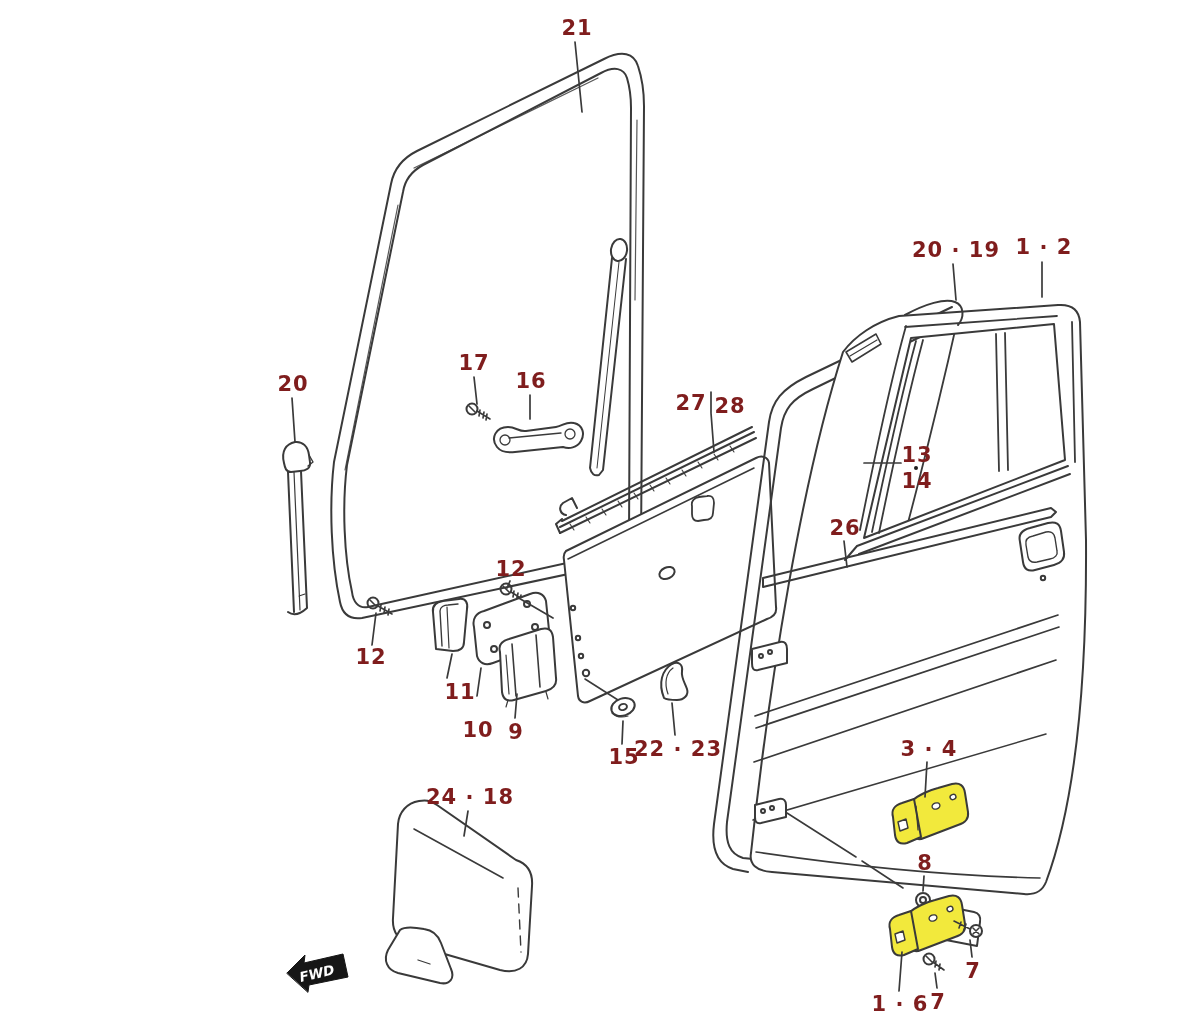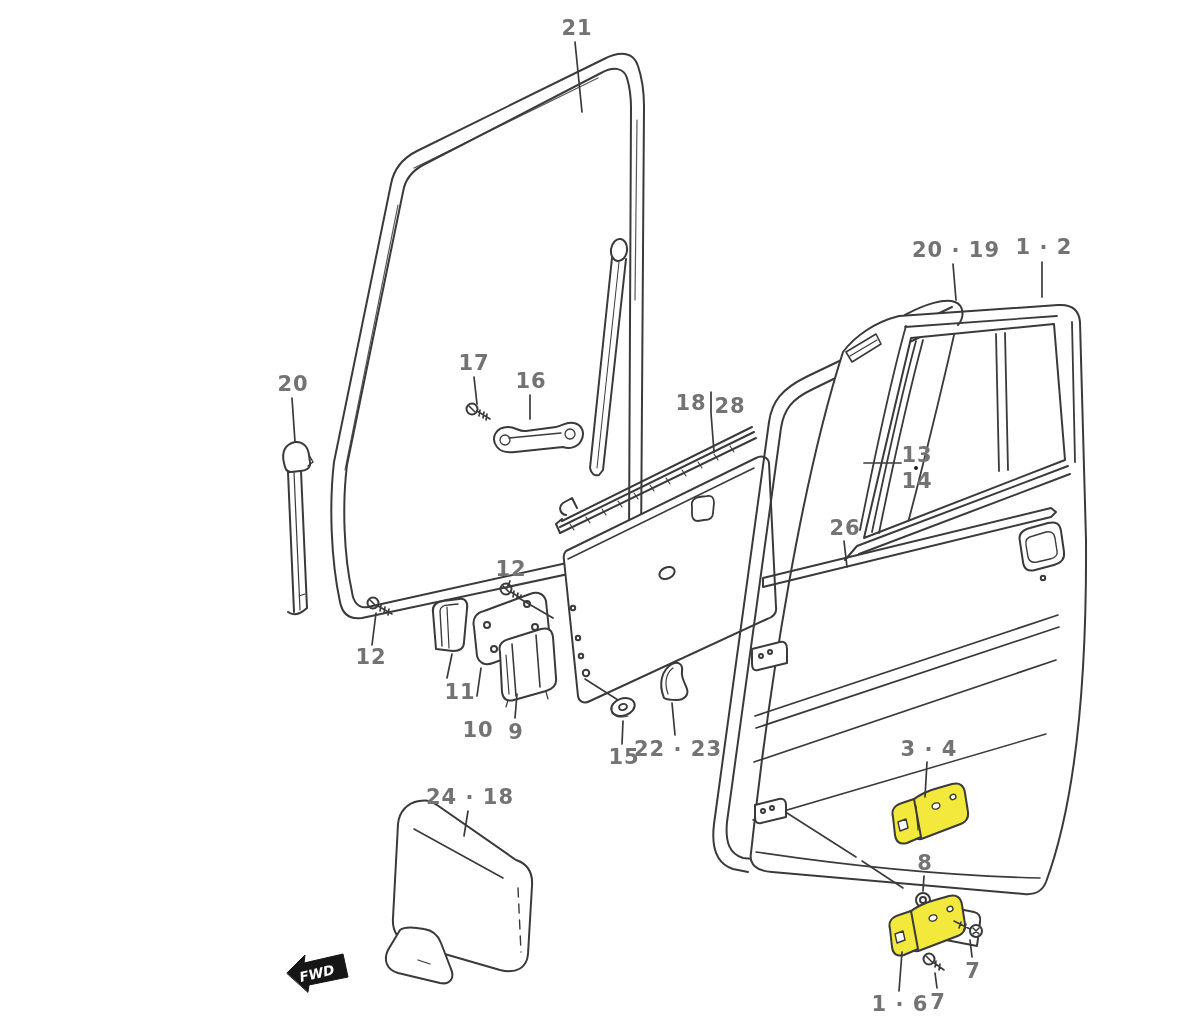--- a/index.html
+++ b/index.html
@@ -1,20 +1,20 @@
 <!DOCTYPE html>
 <html><head>
 <meta charset="utf-8">
 <style>
   html,body{margin:0;padding:0;background:#ffffff;}
   .canvas{position:relative;width:1181px;height:1024px;background:#ffffff;overflow:hidden;
           font-family:"DejaVu Sans","Liberation Sans",sans-serif;}
   .canvas svg{position:absolute;left:0;top:0;}
   .lbl{position:absolute;transform:translate(-50%,-50%);font-weight:bold;font-size:21px;
-       color:#737373;letter-spacing:1px;white-space:nowrap;line-height:1;}
+       color:#7f1d1d;letter-spacing:1px;white-space:nowrap;line-height:1;}
 </style>
 </head>
 <body>
 
 <div class="canvas">
 
 <svg width="1181" height="1024" viewBox="0 0 1181 1024">
   <g stroke="#3a3a3a" fill="none" stroke-width="2" stroke-linecap="round" stroke-linejoin="round">
 
     <g>
@@ -214,21 +214,21 @@
     <circle cx="916" cy="468" r="2" fill="#1e1e1e" stroke="none"></circle>
   </g>
 
   <text x="318" y="978" transform="rotate(-13 318 978)" text-anchor="middle" font-family="DejaVu Sans, Liberation Sans, sans-serif" font-size="13.5" font-weight="bold" font-style="italic" fill="#ffffff">FWD</text>
 </svg>
 
 <div class="lbl" style="left:577px;top:28px">21</div>
 <div class="lbl" style="left:293px;top:384px">20</div>
 <div class="lbl" style="left:474px;top:363px">17</div>
 <div class="lbl" style="left:531px;top:381px">16</div>
-<div class="lbl" style="left:691px;top:403px">18</div>
+<div class="lbl" style="left:691px;top:403px">27</div>
 <div class="lbl" style="left:730px;top:406px">28</div>
 <div class="lbl" style="left:956px;top:250px">20 · 19</div>
 <div class="lbl" style="left:1044px;top:247px">1 · 2</div>
 <div class="lbl" style="left:917px;top:455px">13</div>
 <div class="lbl" style="left:917px;top:481px">14</div>
 <div class="lbl" style="left:845px;top:528px">26</div>
 <div class="lbl" style="left:511px;top:569px">12</div>
 <div class="lbl" style="left:371px;top:657px">12</div>
 <div class="lbl" style="left:460px;top:692px">11</div>
 <div class="lbl" style="left:478px;top:730px">10</div>

